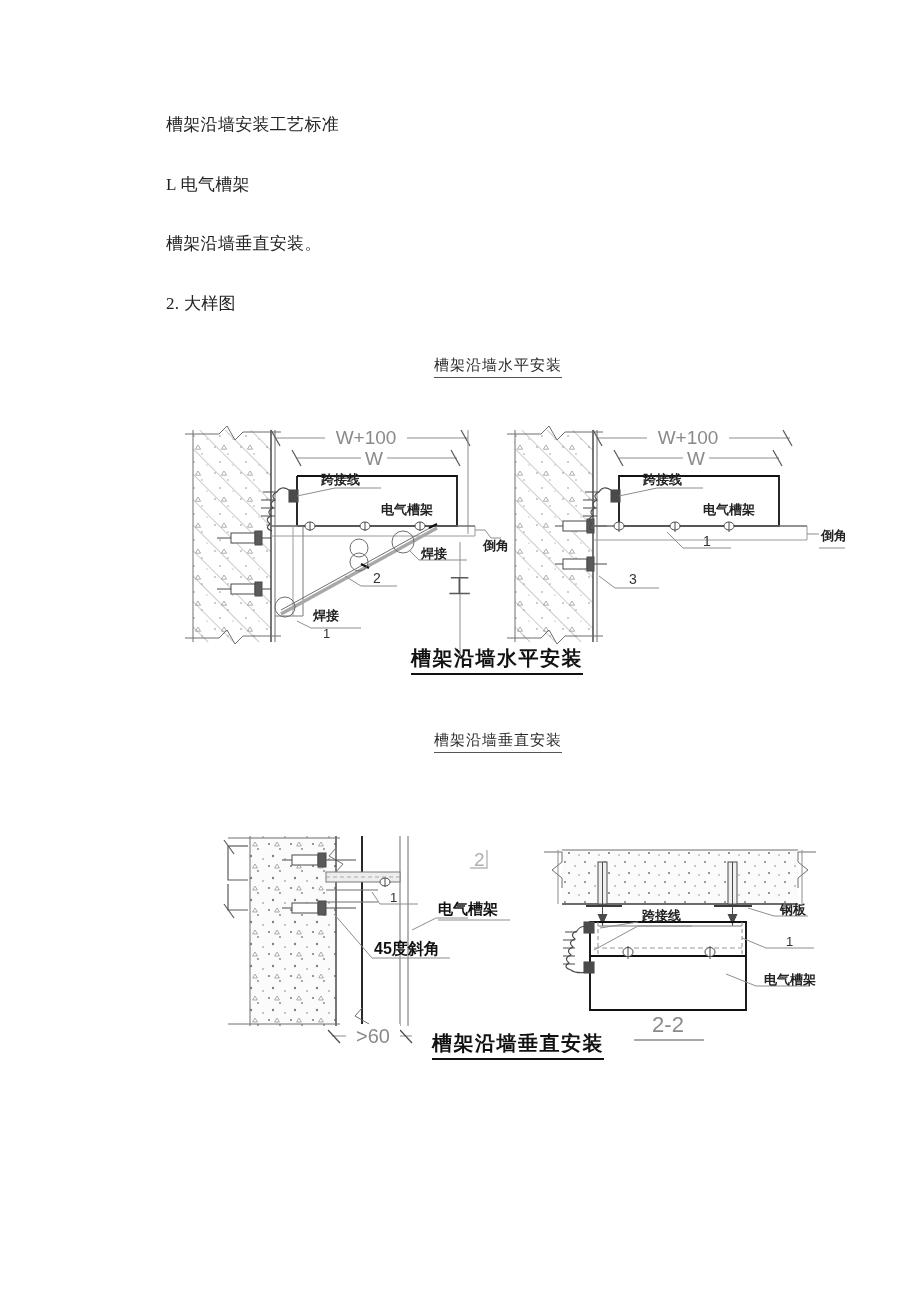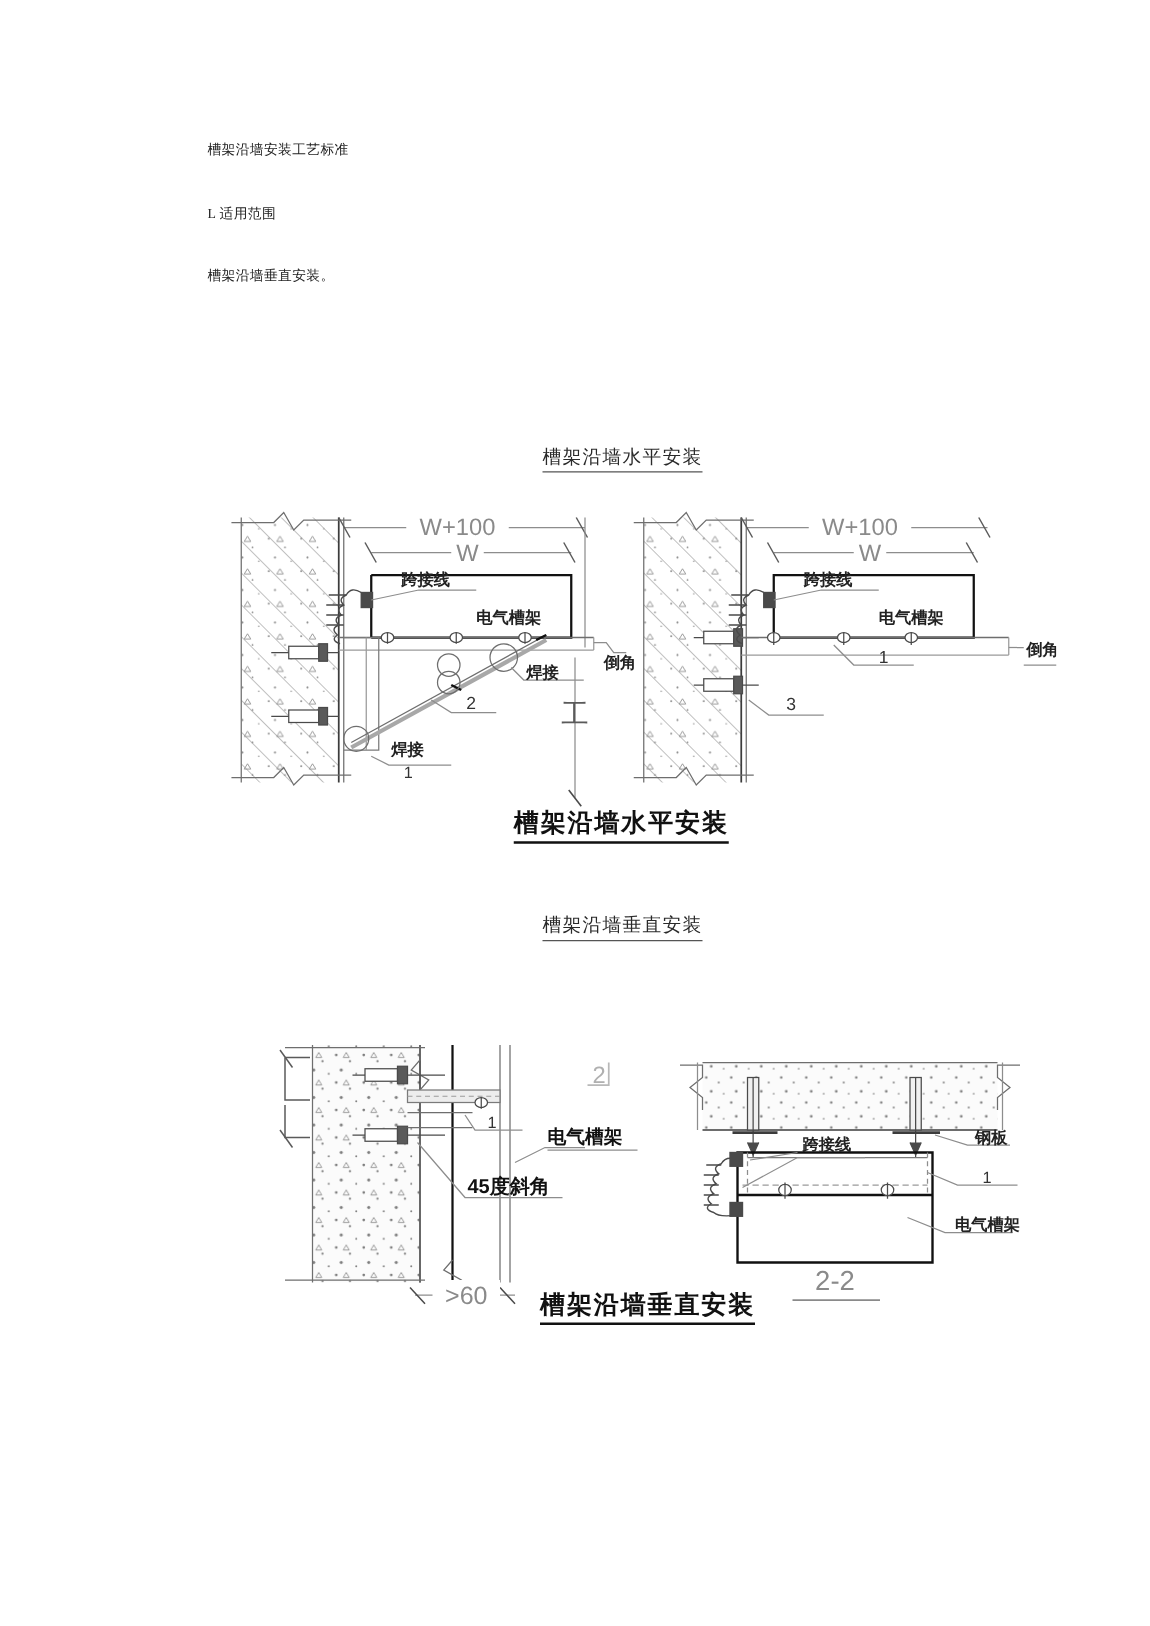--- a/index.html
+++ b/index.html
@@ -17,21 +17,21 @@
   }
 
   
   .doc-text {
     position: absolute;
     left: 166px;
     top: 112px;
     width: 640px;
   }
   .para {
-    font-size: 11px;
+    font-size: 17px;
     line-height: 1.5;
     margin: 0 0 34px 0;
     letter-spacing: 0.3px;
     color: #232323;
   }
 
   
   .fig-title {
     position: absolute;
     font-size: 15px;
@@ -56,27 +56,28 @@
     padding-bottom: 1px;
     white-space: nowrap;
     font-family: "Liberation Sans", sans-serif;
   }
 </style>
 </head>
 <body>
 
 <div class="doc-text">
   <p class="para">槽架沿墙安装工艺标准</p>
-  <p class="para">L 适用范围</p>
+  <p class="para">L 电气槽架</p>
   <p class="para">槽架沿墙垂直安装。</p>
+  <p class="para">2. 大样图</p>
 </div>
 
 <div class="fig-title" style="left:434px; top:356px;">槽架沿墙水平安装</div>
 
-<div class="figure" style="left:185px; top:400px;">
+<div class="figure" style="left:185px; top:416px;">
 <svg width="660" height="260" viewBox="0 0 660 260" xmlns="http://www.w3.org/2000/svg">
   <defs>
     <pattern id="hatch1" width="18" height="18" patternUnits="userSpaceOnUse" patternTransform="rotate(-45)">
       <line x1="0" y1="0" x2="0" y2="18" stroke="#9a9a9a" stroke-width="1"></line>
     </pattern>
     <pattern id="stipple1" width="26" height="26" patternUnits="userSpaceOnUse">
       <circle cx="4" cy="5" r="0.8" fill="#8c8c8c"></circle>
       <circle cx="17" cy="12" r="0.7" fill="#8c8c8c"></circle>
       <circle cx="9" cy="20" r="0.8" fill="#8c8c8c"></circle>
       <circle cx="22" cy="23" r="0.6" fill="#8c8c8c"></circle>

